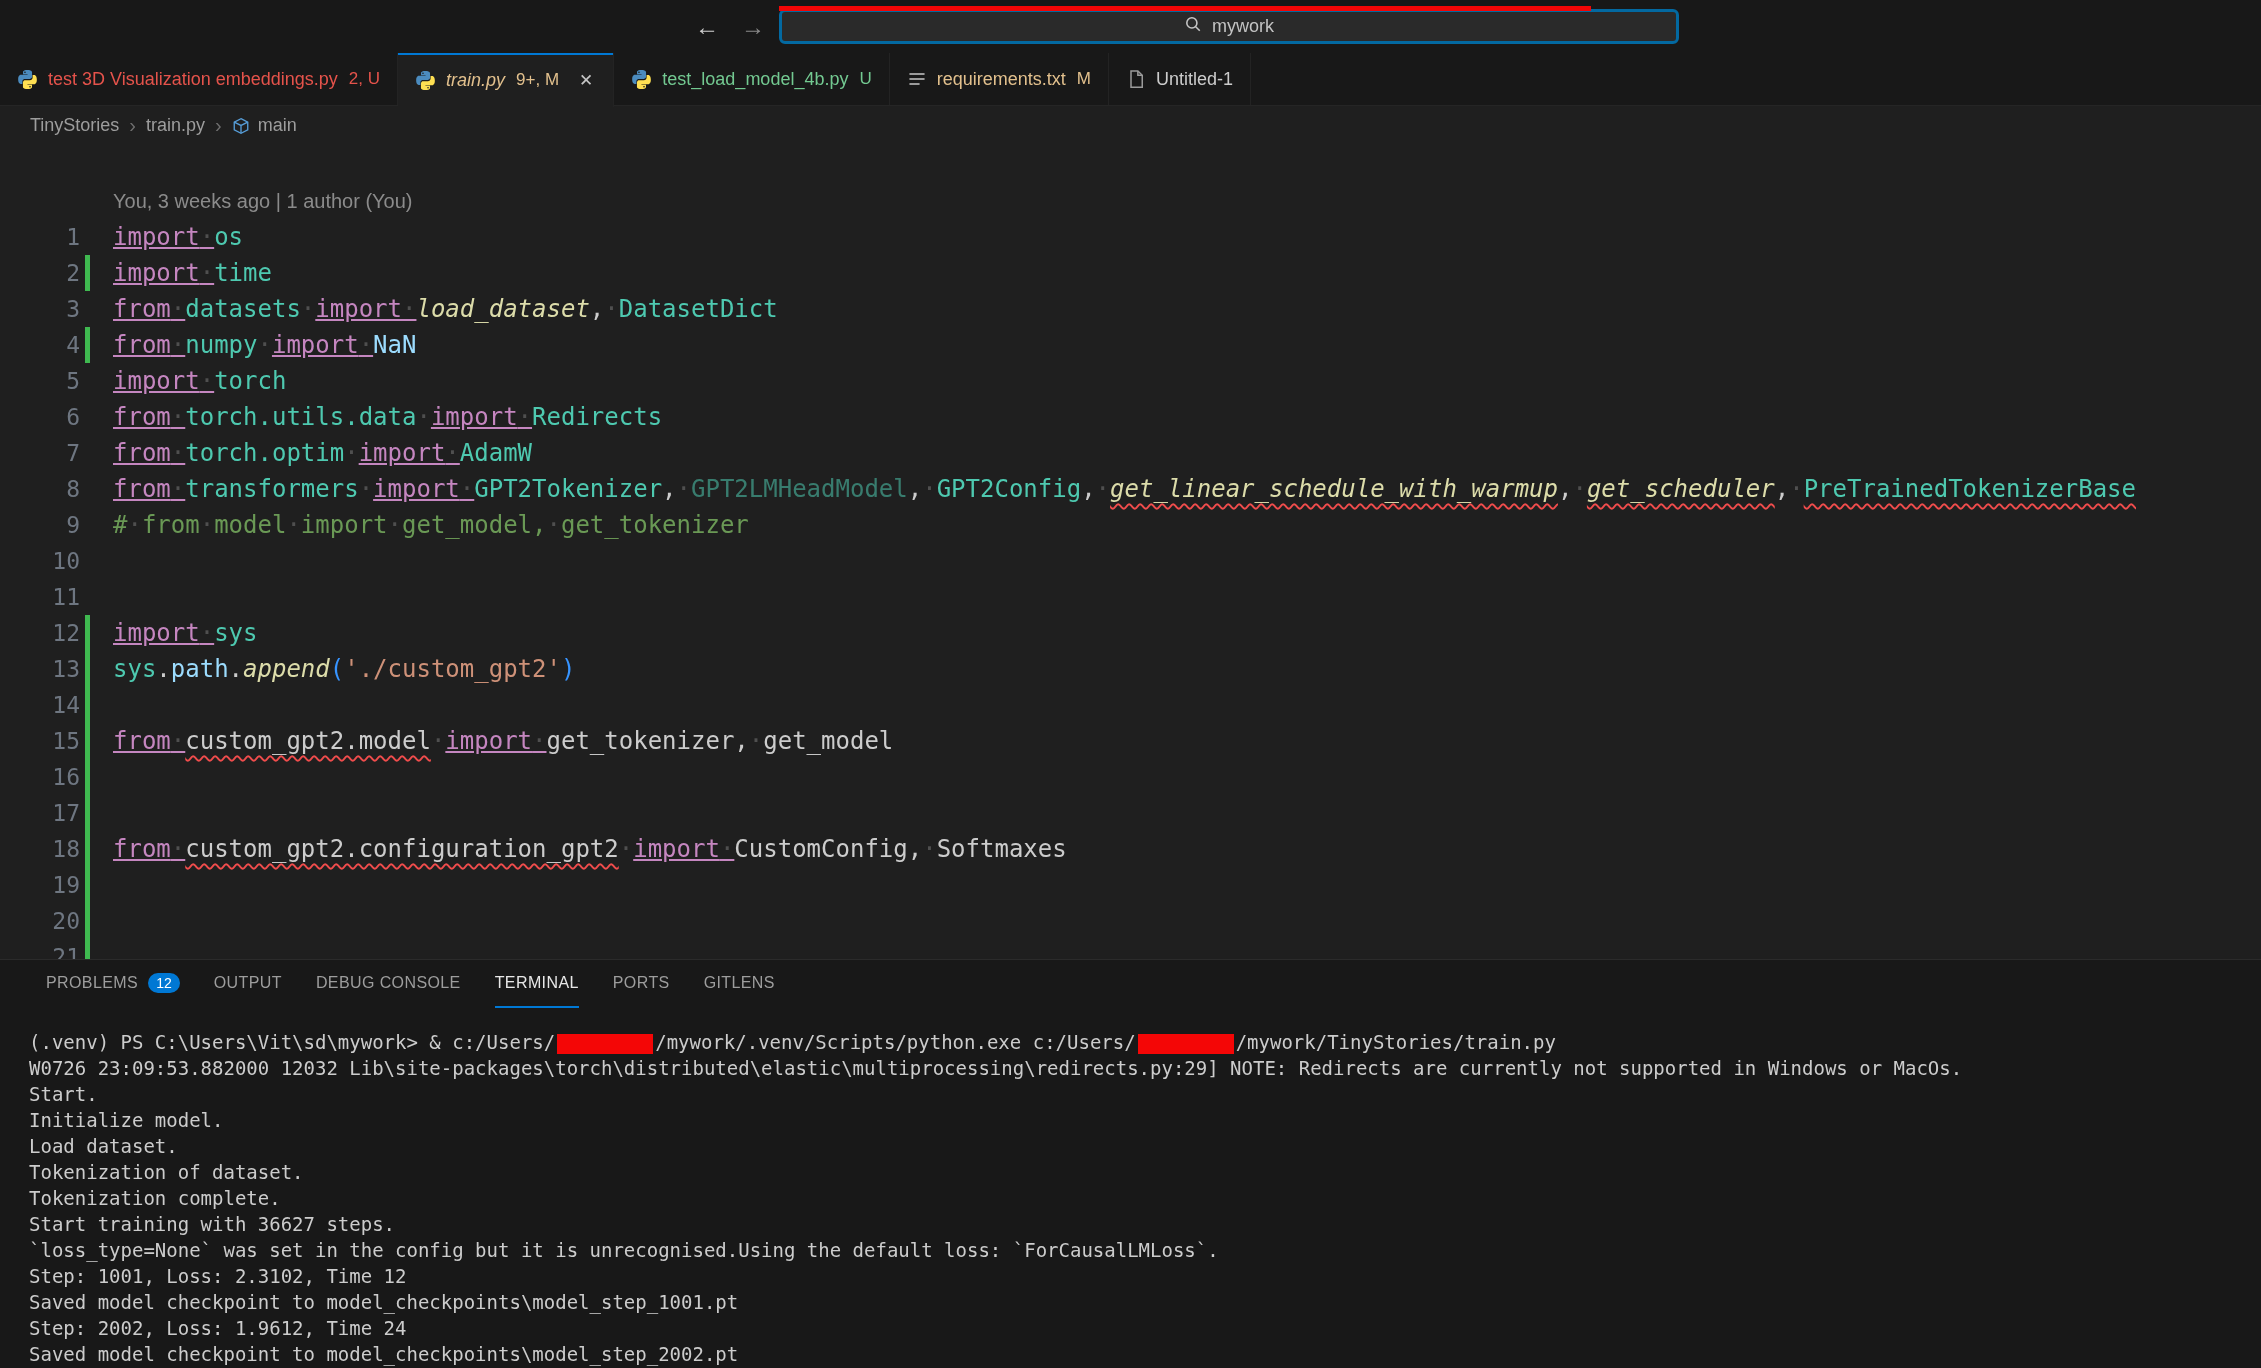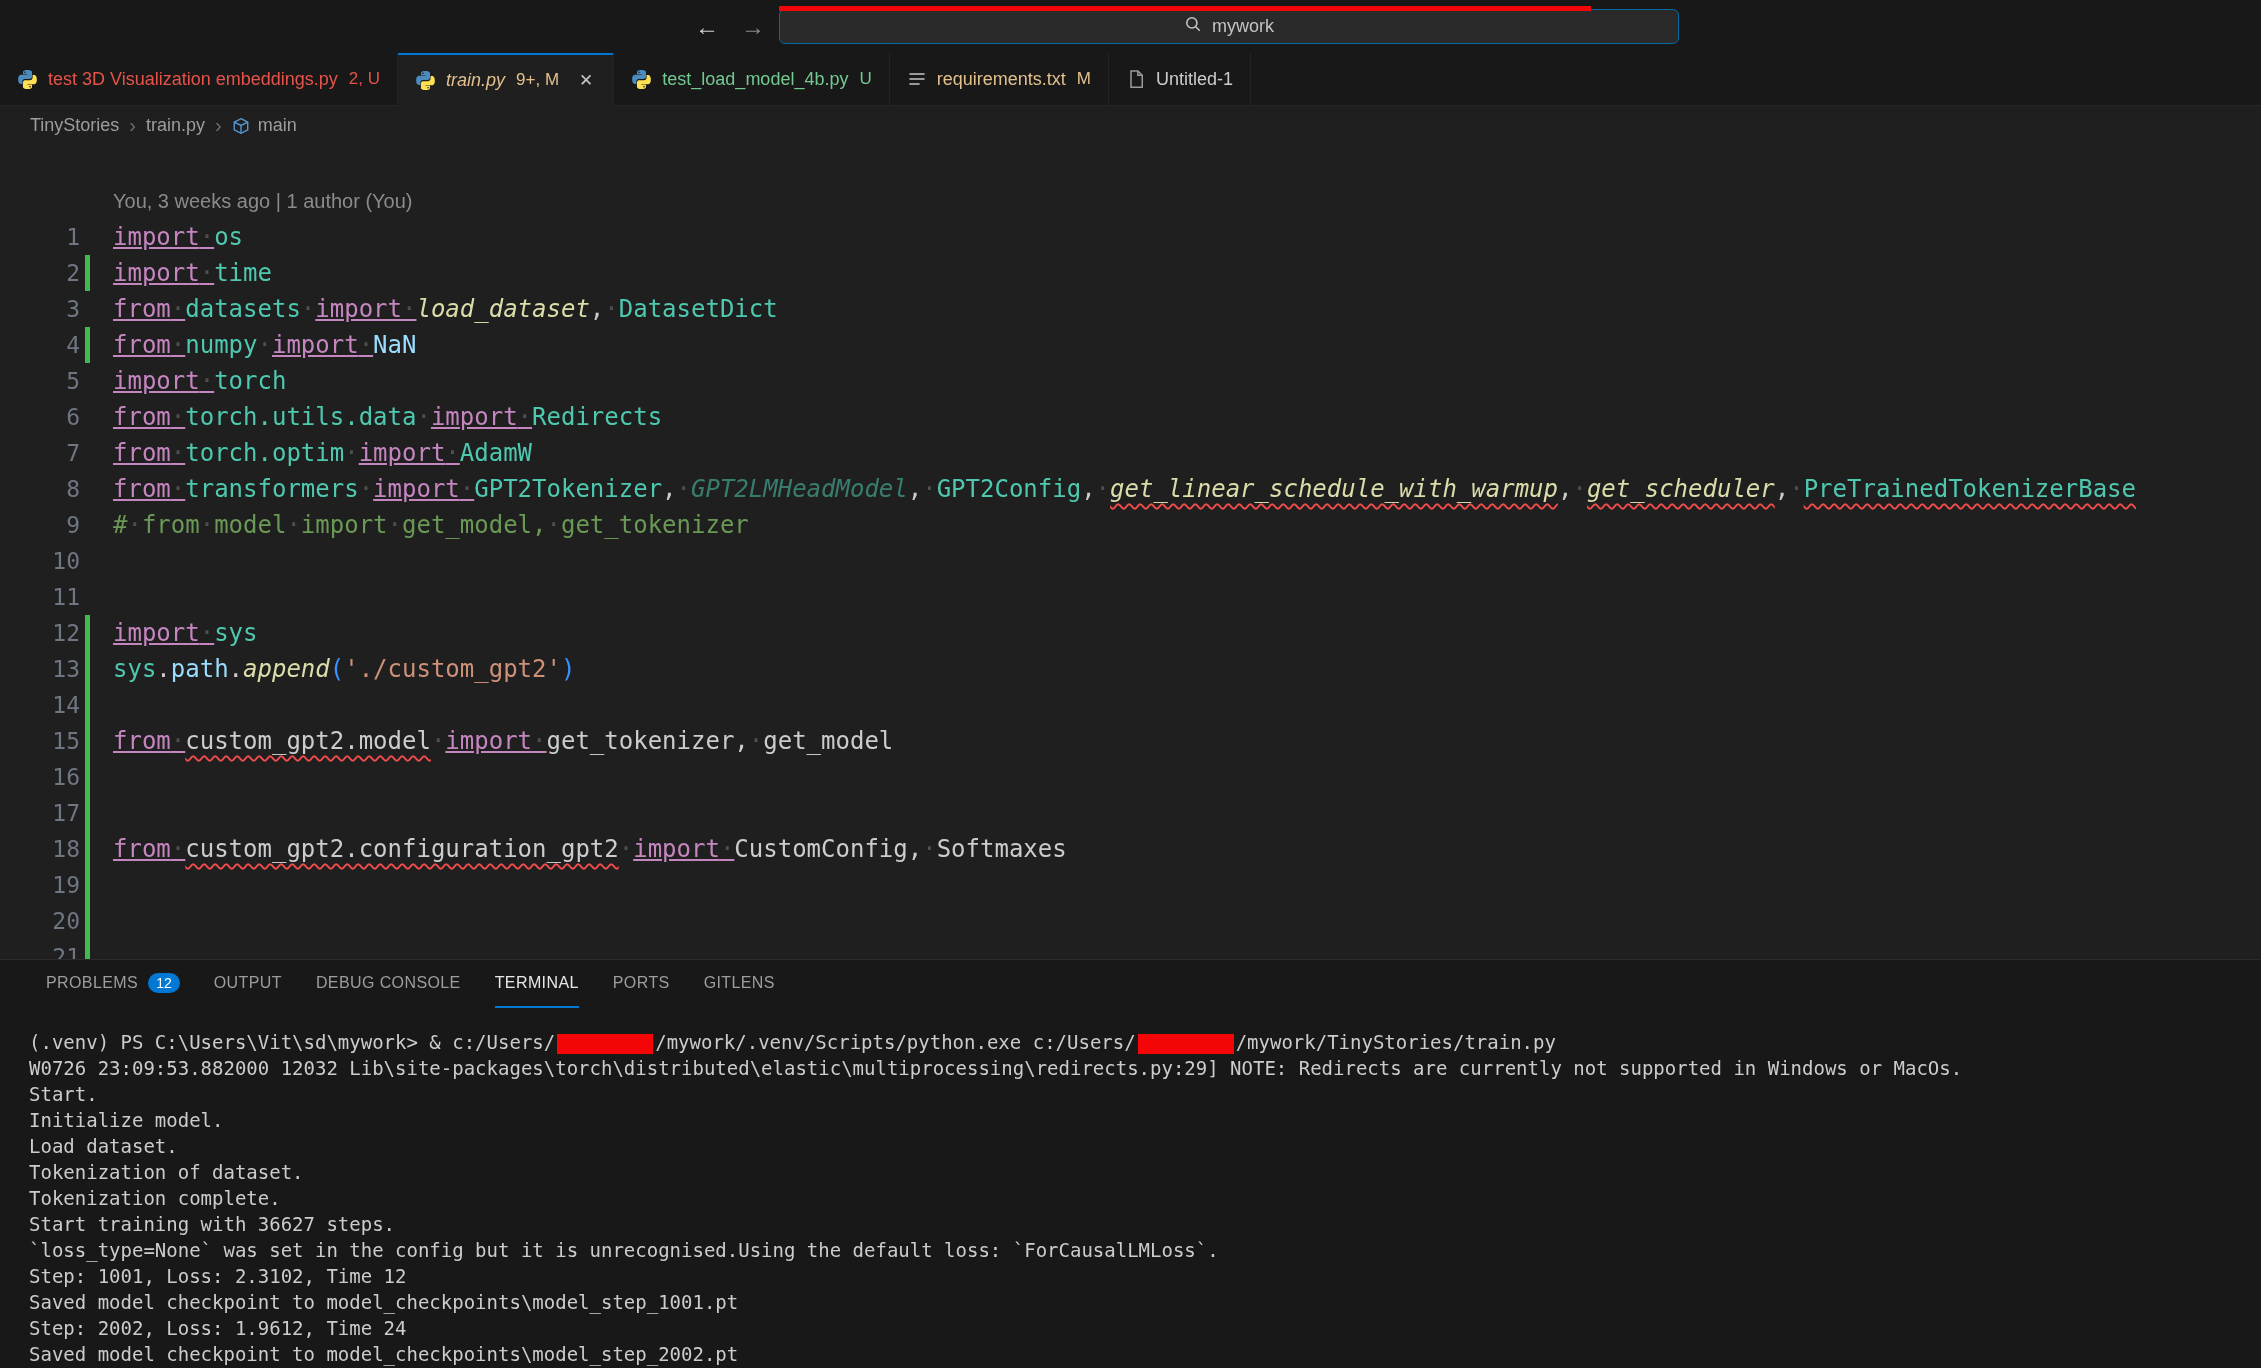--- a/index.html
+++ b/index.html
@@ -11,21 +11,21 @@
   }
 
   
   .titlebar { position:absolute; left:0; top:0; width:2261px; height:53px; background:#181818; }
   .nav { position:absolute; left:695px; top:0; height:53px; display:flex; align-items:center; gap:22px; font-size:24px; }
   .nav-arrow { cursor:pointer; line-height:1; }
   .nav-arrow.back { color:#cfcfcf; }
   .nav-arrow.fwd  { color:#8a8a8a; }
   .cmd-center {
     position:absolute; left:779px; top:9px; width:900px; height:35px;
-    background:#2a2a2a; border:1px solid #0369a1; border-radius:6px;
+    background:#2a2a2a; border:3px solid #0369a1; border-radius:6px;
     display:flex; align-items:center; justify-content:center; gap:10px;
     color:#c3c3c3; font-size:18px; cursor:pointer;
   }
   .redline { position:absolute; left:779px; top:6px; width:812px; height:5px; background:#f40606; }
 
   
   .tabbar { position:absolute; left:0; top:53px; width:2261px; height:53px; background:#181818;
             display:flex; align-items:flex-start; border-bottom:1px solid #252525; }
   .tab { height:52px; display:flex; align-items:center; gap:10px; padding:0 17px;
          font-size:18px; background:#181818; border-right:1px solid #232323; cursor:pointer; white-space:nowrap; }
@@ -46,21 +46,21 @@
             overflow:hidden; font-family:"DejaVu Sans Mono", monospace; font-size:24px; }
   .code-area { padding-top:38px; }
   .blame { height:36px; line-height:36px; padding-left:113px; color:#8b8b8b;
            font-family:"Liberation Sans", sans-serif; font-size:20px; }
   .code-line { display:flex; height:36px; line-height:36px; }
   .ln { flex:0 0 80px; width:80px; text-align:right; color:#6e7681; font-size:23px; cursor:pointer; }
   .gutbar { flex:0 0 5px; margin-left:5px; }
   .code-text { padding-left:23px; white-space:pre; color:#cccccc; }
   .tk-kw  { color:#C586C0;text-decoration:underline; }
   .tk-mod { color:#4EC9B0; }
-  .tk-dim { color:#4EC9B0; opacity:.55;font-style:italic; }
+  .tk-dim { color:#4EC9B0; opacity:.55; }
   .tk-fn  { color:#DCDCAA;font-style:italic; }
   .tk-var { color:#9CDCFE; }
   .tk-str { color:#CE9178; }
   .tk-com { color:#6A9955; }
   .tk-def { color:#CCCCCC; }
   .tk-br  { color:#3794ff; }
   .sq { text-decoration:underline; text-decoration-style:wavy; text-decoration-color:#f14c4c;
         text-decoration-thickness:2px; text-underline-offset:6px; }
   .ws { color:#4f4f4f; }
 

